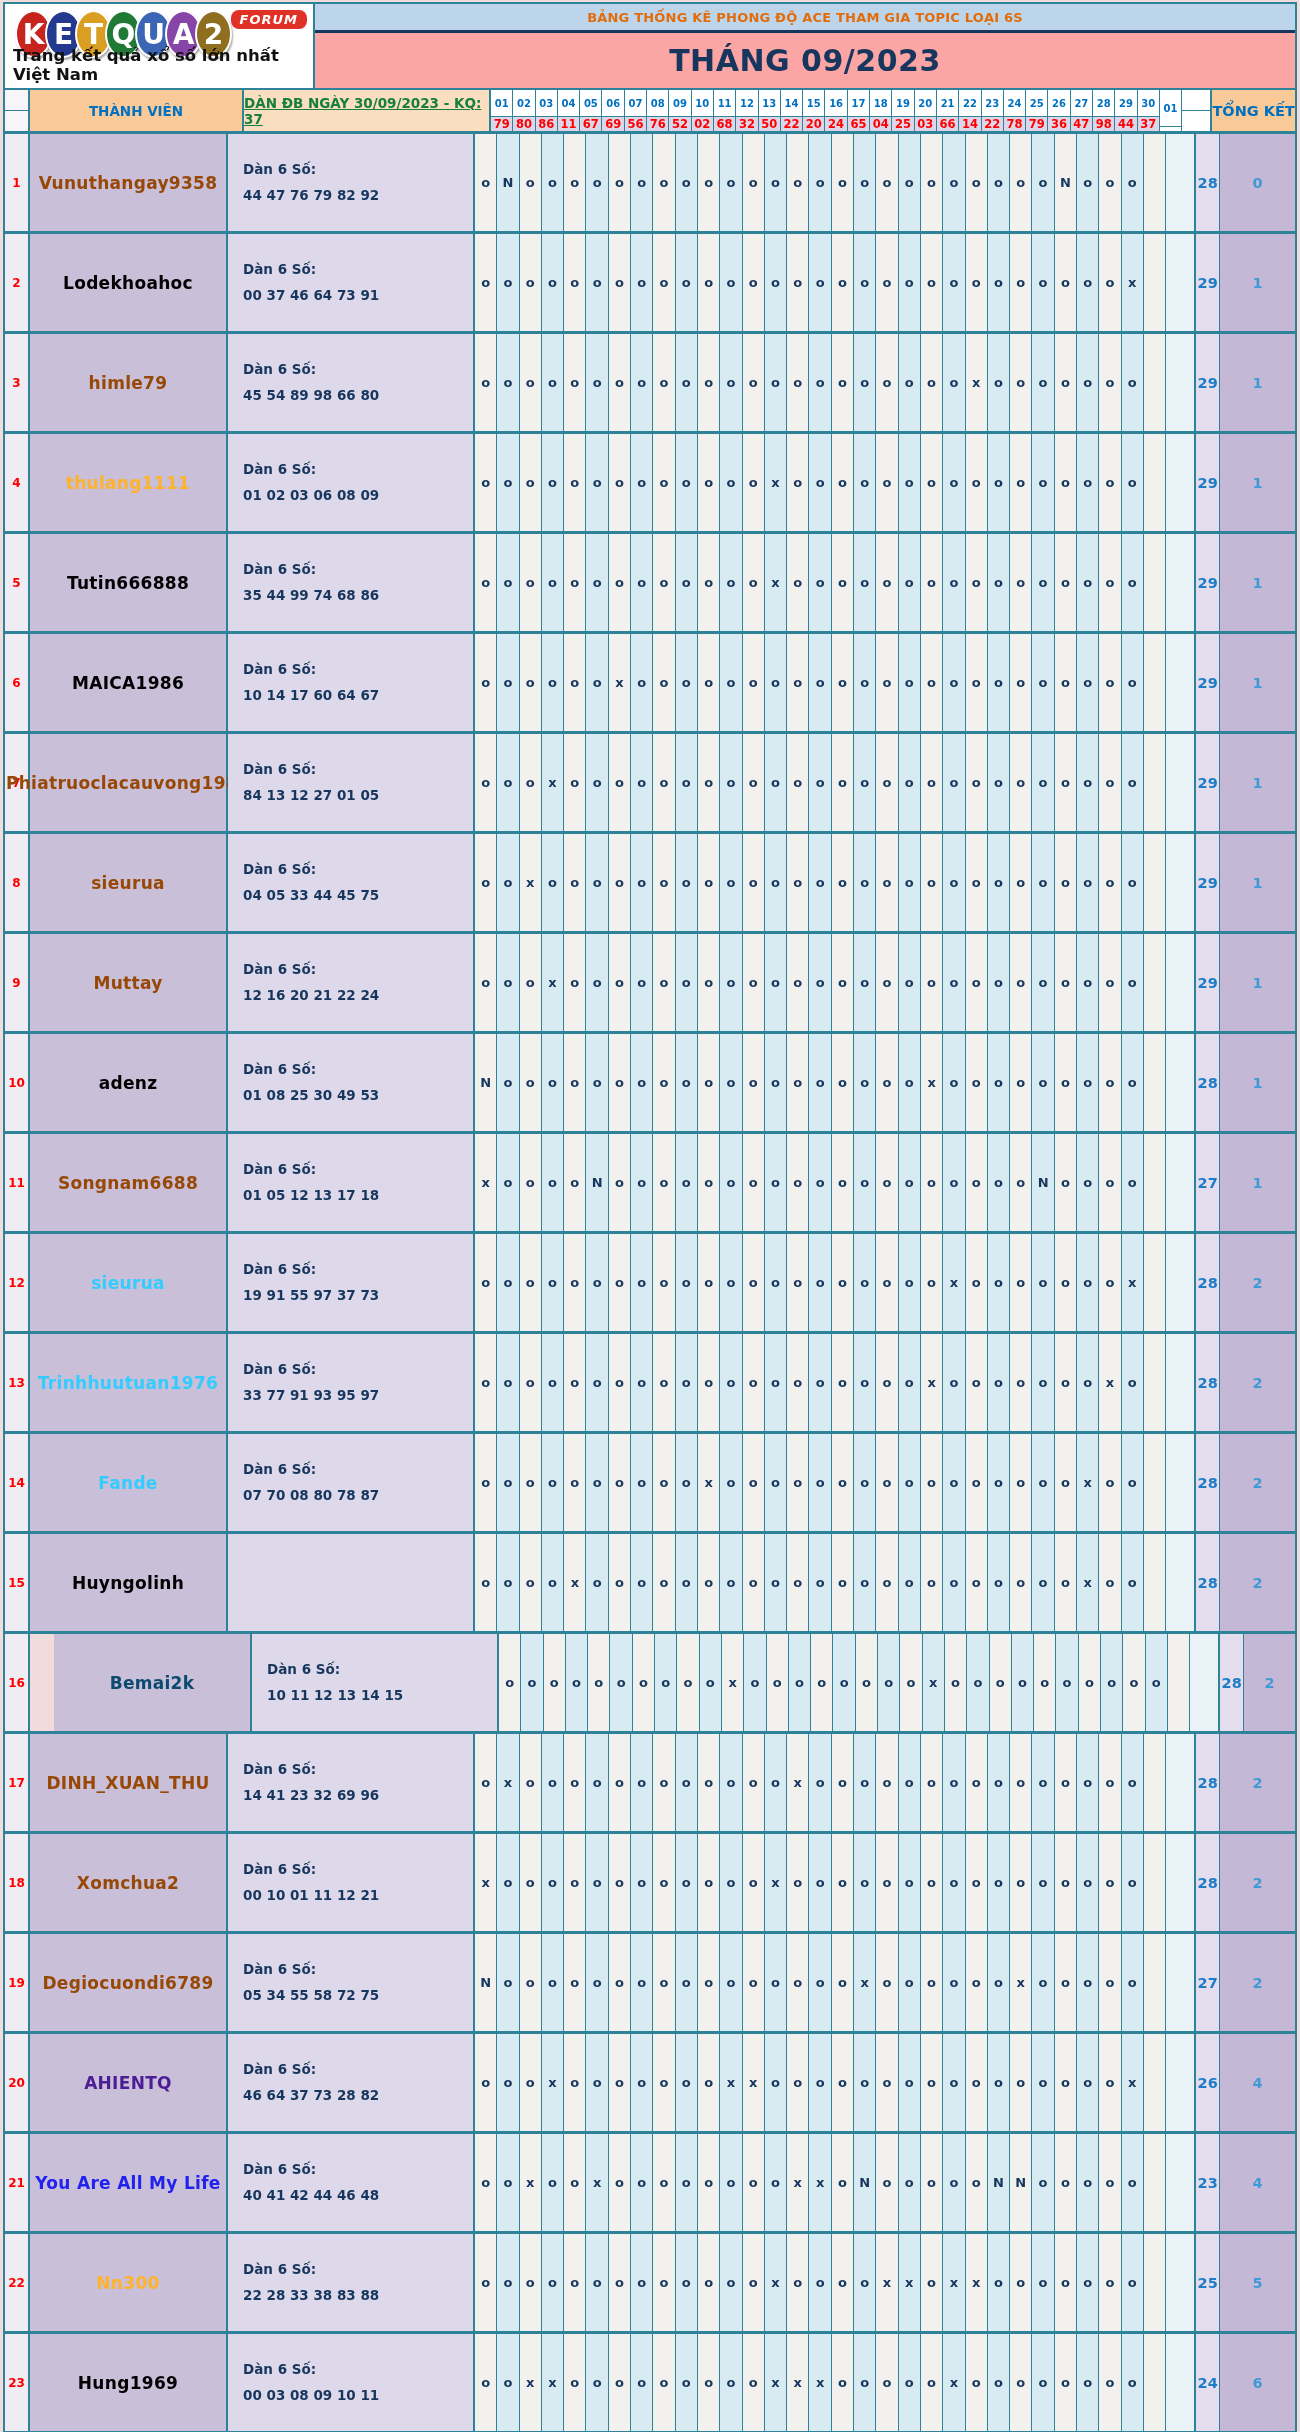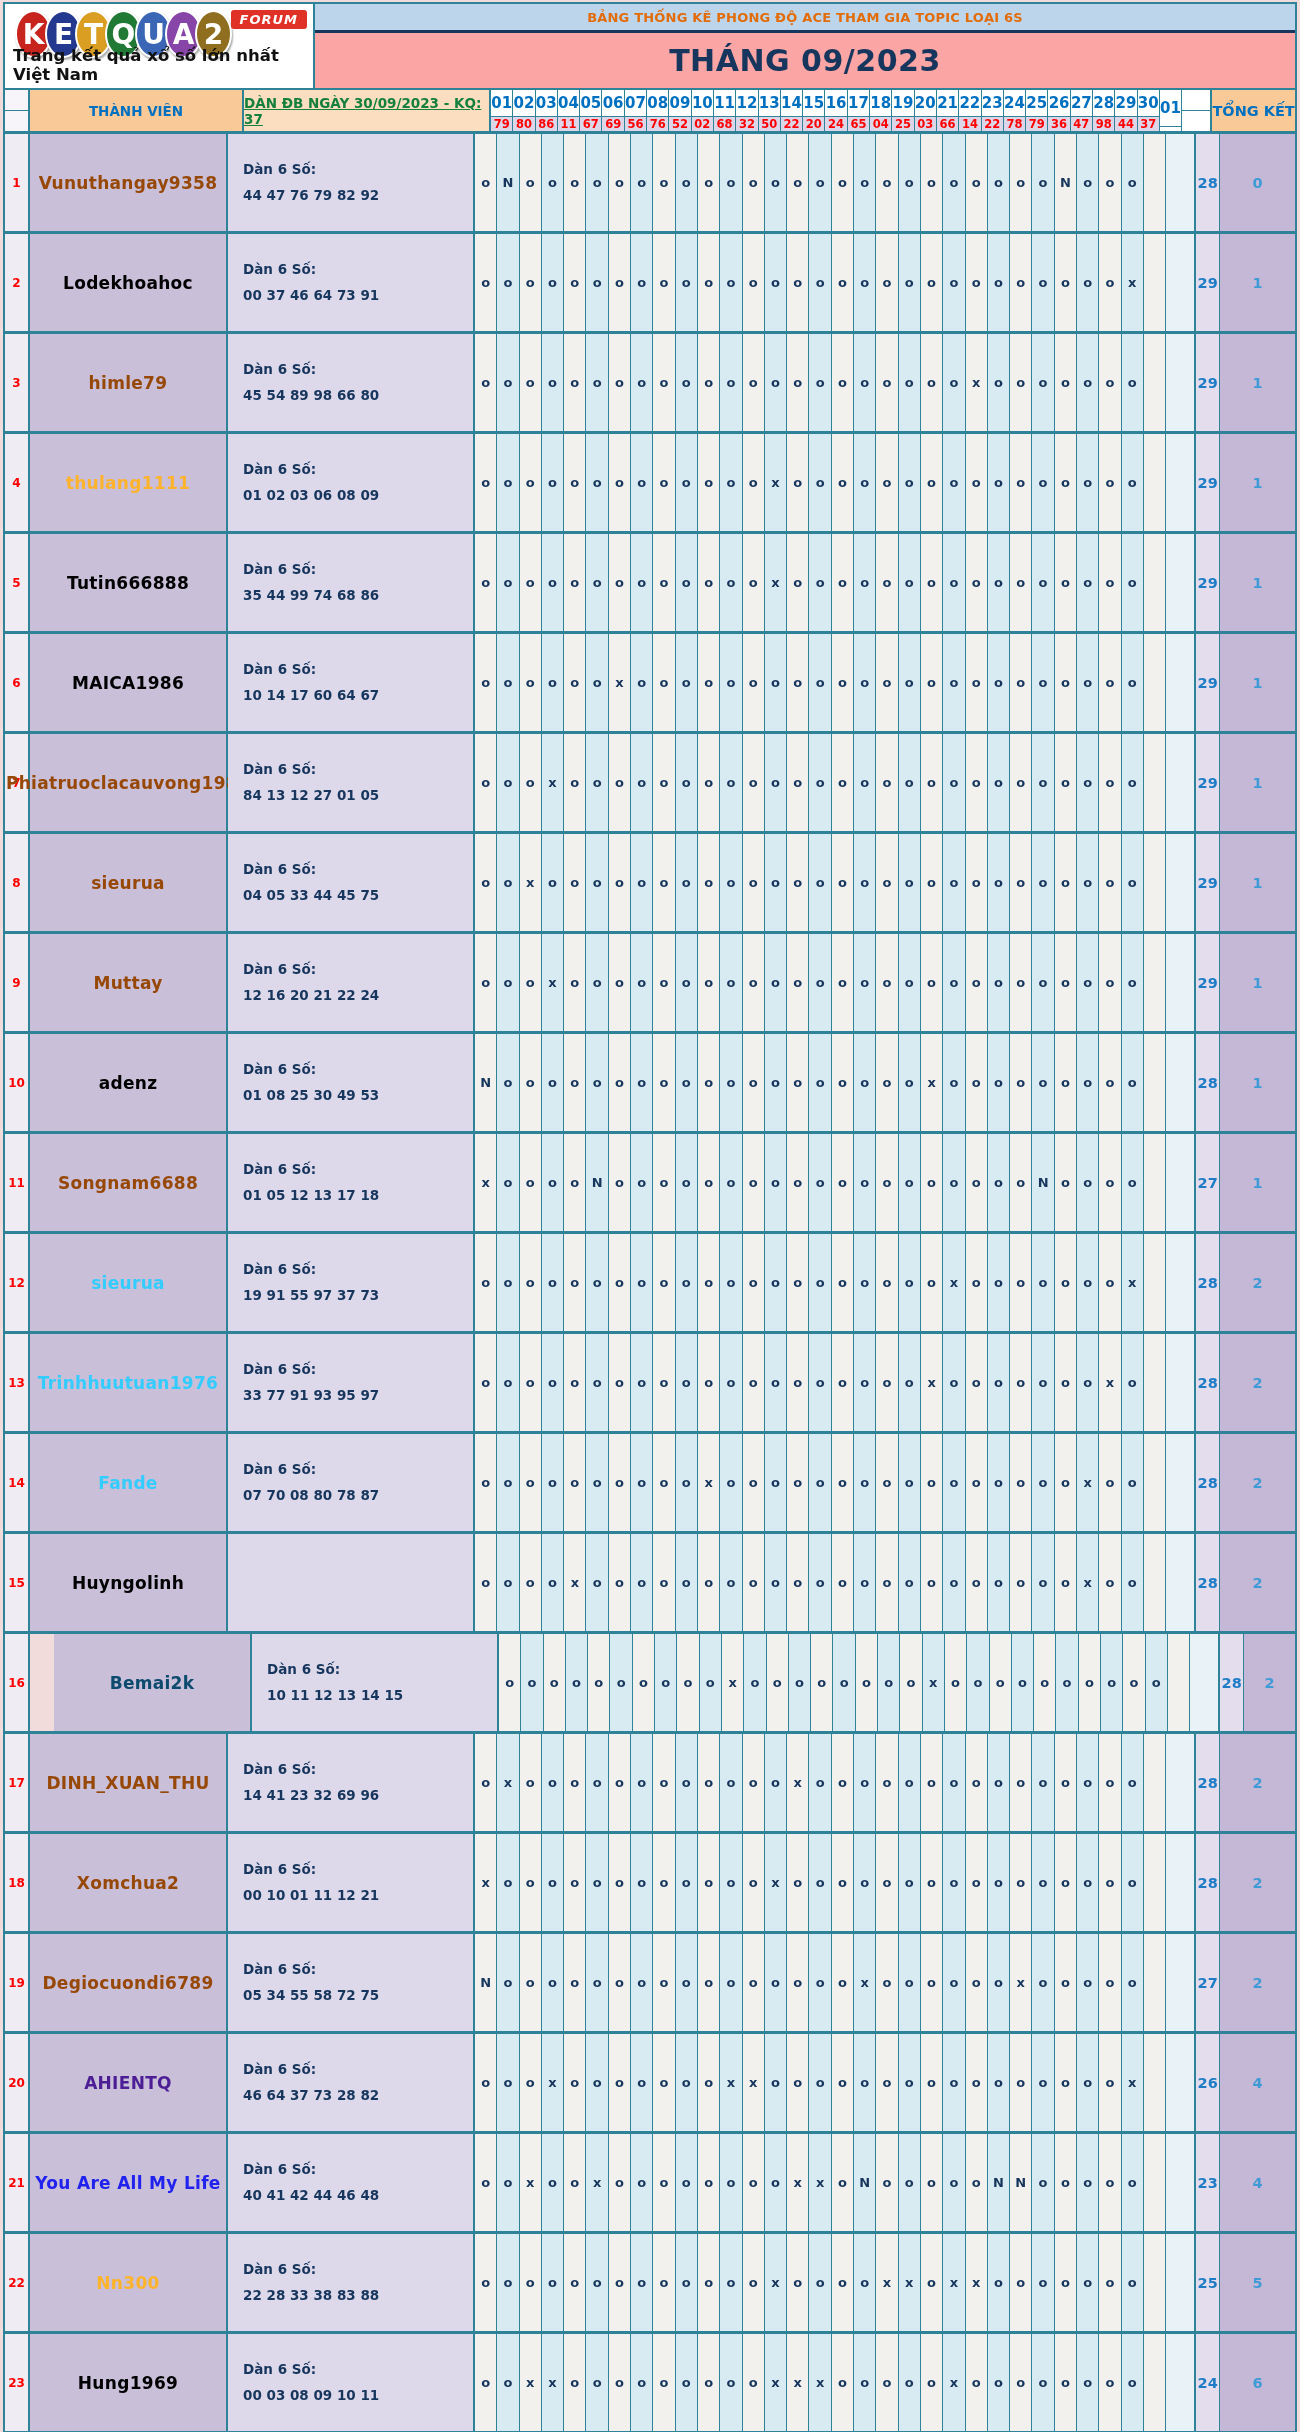--- a/index.html
+++ b/index.html
@@ -19,21 +19,21 @@
   .logo-box{width:310px;background:#ffffff;position:relative;border-right:2px solid #2E8398;overflow:hidden;}
   .logo-letters{position:absolute;left:10px;top:6px;display:flex;align-items:center;}
   .logo-letter{
     width:37px;height:48px;border-radius:50%;
     color:#fff;font-size:28px;display:flex;align-items:center;justify-content:center;
     border:2px solid #fff;box-shadow:1px 2px 2px rgba(0,0,0,.35);
     margin-right:-7px;
   }
   .logo-badge{
     position:absolute;right:6px;top:6px;background:#E03127;color:#fff;
-    font-style:italic;font-size:13px;letter-spacing:1px;padding:2px 9px;border-radius:3px;
+    font-style:italic;font-size:13px;letter-spacing:1px;padding:2px 9px;border-radius:8px;
   }
   .logo-tagline{position:absolute;left:0;right:0;bottom:4px;text-align:left;padding-left:8px;color:#111;font-size:16.5px;font-weight:bold;}
   .banners{flex:1;display:flex;flex-direction:column;}
   .banner1{
     height:29px;background:#BCD5EA;border-bottom:3px solid #17365D;
     color:#E36C0A;font-size:13px;display:flex;align-items:center;justify-content:center;letter-spacing:.2px;
   }
   .banner2{
     flex:1;background:#fca5a5;color:#17365D;font-size:30px;
     display:flex;align-items:center;justify-content:center;letter-spacing:.5px;
@@ -41,21 +41,21 @@
 
   
   .head{display:flex;height:43px;border-left:2px solid #2E8398;border-right:2px solid #2E8398;border-top:2px solid #2E8398;}
   .h-rank{width:25px;display:flex;flex-direction:column;background:#fff;border-right:2px solid #2E8398;}
   .h-rank div{flex:1;border-bottom:1px solid #2E8398;background:#F7F5FA;}
   .h-rank div:last-child{border-bottom:none;}
   .h-name{width:214px;background:#F9C997;color:#0070C0;font-size:13.5px;display:flex;align-items:center;justify-content:center;border-right:2px solid #2E8398;}
   .h-dan{width:247px;background:#FBDDC0;color:#15803d;font-size:13.5px;display:flex;align-items:center;justify-content:center;border-right:2px solid #2E8398;text-decoration:underline;}
   .h-days{display:flex;}
   .h-day{width:22.3px;display:flex;flex-direction:column;border-right:1px solid #2E8398;}
-  .h-day-top{height:37px;background:#fff;color:#0070C0;font-size:15px;display:flex;align-items:center;justify-content:center;border-bottom:1px solid #2E8398;}
+  .h-day-top{height:37px;background:#fff;color:#0070C0;font-size:10px;display:flex;align-items:center;justify-content:center;border-bottom:1px solid #2E8398;}
   .h-day-kq{flex:1;background:#DDD6E8;color:#FF0000;font-size:11.5px;display:flex;align-items:center;justify-content:center;}
   .h-day-kq.empty{background:#ffffff;}
   .h-strip{width:30px;background:#ffffff;border-right:2px solid #2E8398;display:flex;flex-direction:column;}
   .h-strip div{flex:1;border-bottom:1px solid #2E8398;}
   .h-strip div:last-child{border-bottom:none;}
   .h-total{flex:1;background:#F9C997;color:#0070C0;font-size:14.5px;display:flex;align-items:center;justify-content:center;}
 
   
   .rows{border-left:2px solid #2E8398;border-right:2px solid #2E8398;border-bottom:2px solid #2E8398;}
   .row{display:flex;height:100px;border-top:3px solid #2E8398;}

